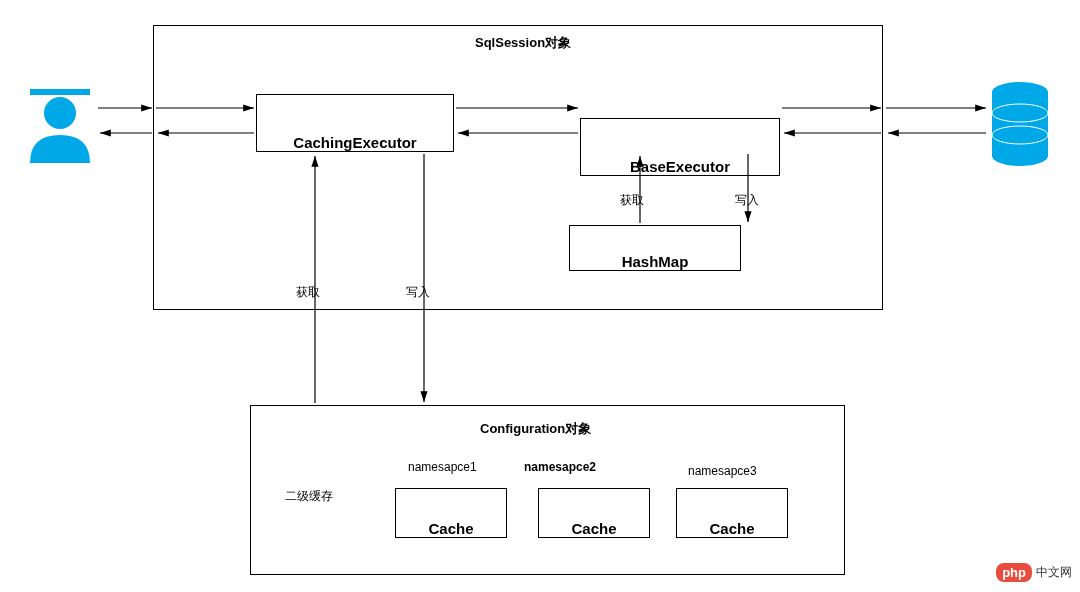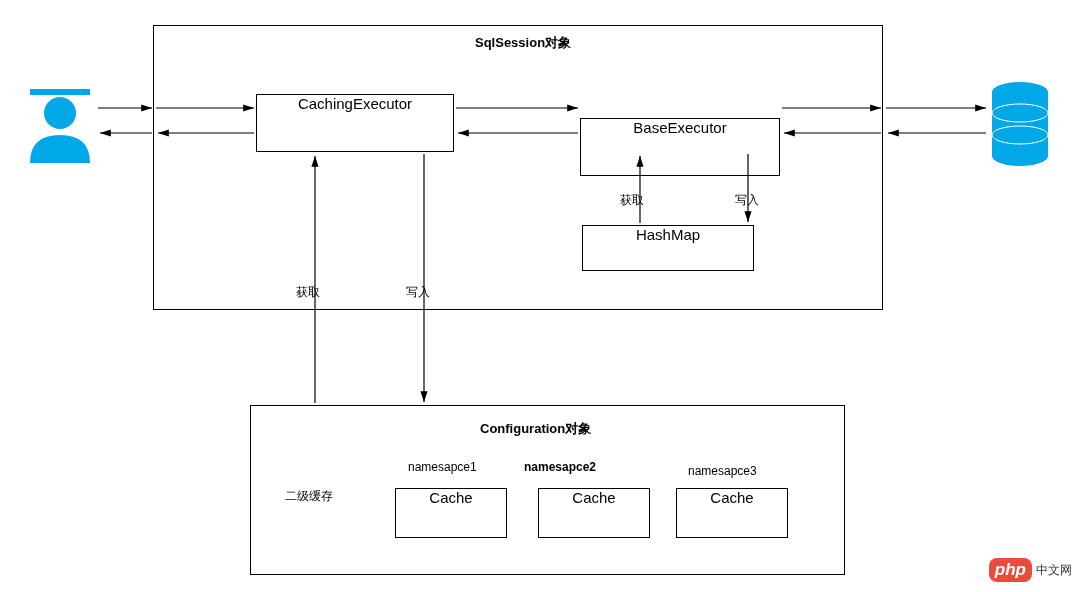--- a/index.html
+++ b/index.html
@@ -8,23 +8,24 @@
       height: 592px;
       background: #ffffff;
       font-family: "Microsoft YaHei", Arial, sans-serif;
       position: relative;
     }
     .box {
       position: absolute;
       border: 1px solid #000;
       background: #fff;
       display: flex;
-      align-items: flex-start;
+      align-items: flex-end;
       justify-content: center;
       font-size: 15px;
+      font-weight: bold;
     }
     .label {
       position: absolute;
       font-size: 12px;
       color: #000;
     }
     .title { font-weight: bold; font-size: 13px; }
     svg.arrows {
       position: absolute;
       left: 0; top: 0;
@@ -46,43 +47,42 @@
       right: 8px; bottom: 10px;
       font-size: 12px;
       color: #333;
       display: flex;
       align-items: center;
       gap: 4px;
     }
     .php-badge {
       background: #e74c3c;
       color: #fff;
-      font-size: 17px;
+      font-size: 13px;
       font-weight: bold;
       padding: 2px 6px;
       border-radius: 8px;
-      font-style: italic;
     }
   </style>
 </head>
 <body>
 
 <div class="box" style="left:153px; top:25px; width:730px; height:285px; display:block;">
 </div>
 <div class="label title" style="left:475px; top:34px;">SqlSession对象</div>
 
 <div class="box" style="left:256px; top:94px; width:198px; height:58px;">
   <span>CachingExecutor</span>
 </div>
 
 <div class="box" style="left:580px; top:94px; width:200px; height:58px;margin-top:24px;">
   <span>BaseExecutor</span>
 </div>
 
-<div class="box" style="left:582px; top:225px; width:172px; height:46px;">
+<div class="box" style="left:569px; top:225px; width:172px; height:46px;">
   <span>HashMap</span>
 </div>
 
 <div class="label" style="left:620px; top:192px;">获取</div>
 <div class="label" style="left:735px; top:192px;">写入</div>
 
 <div class="label" style="left:296px; top:284px;">获取</div>
 <div class="label" style="left:406px; top:284px;">写入</div>
 
 <div class="box" style="left:250px; top:405px; width:595px; height:170px; display:block;">

